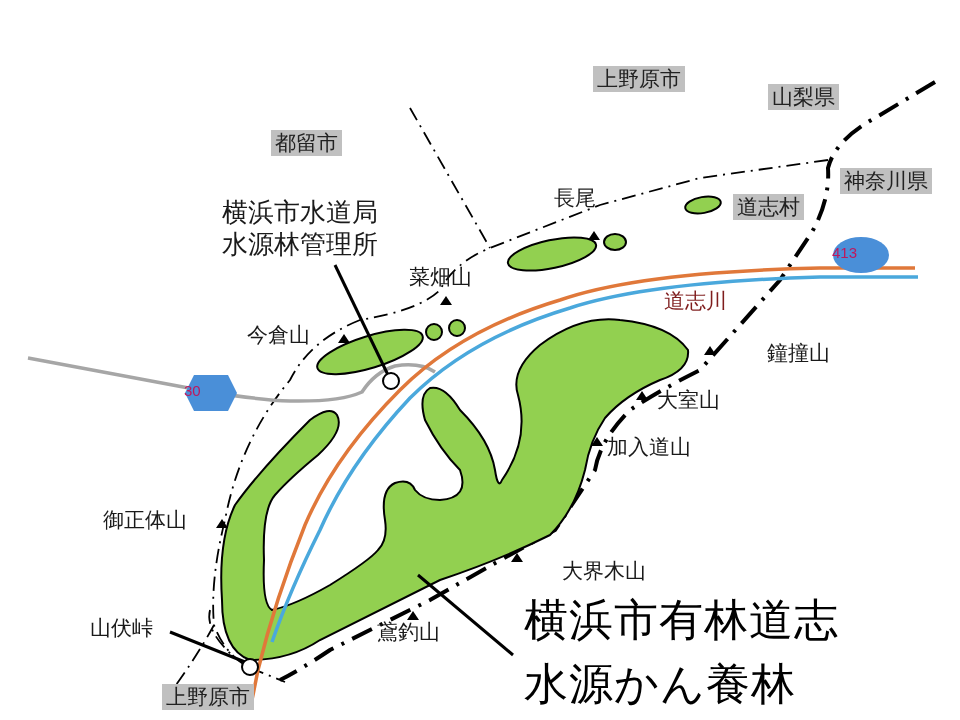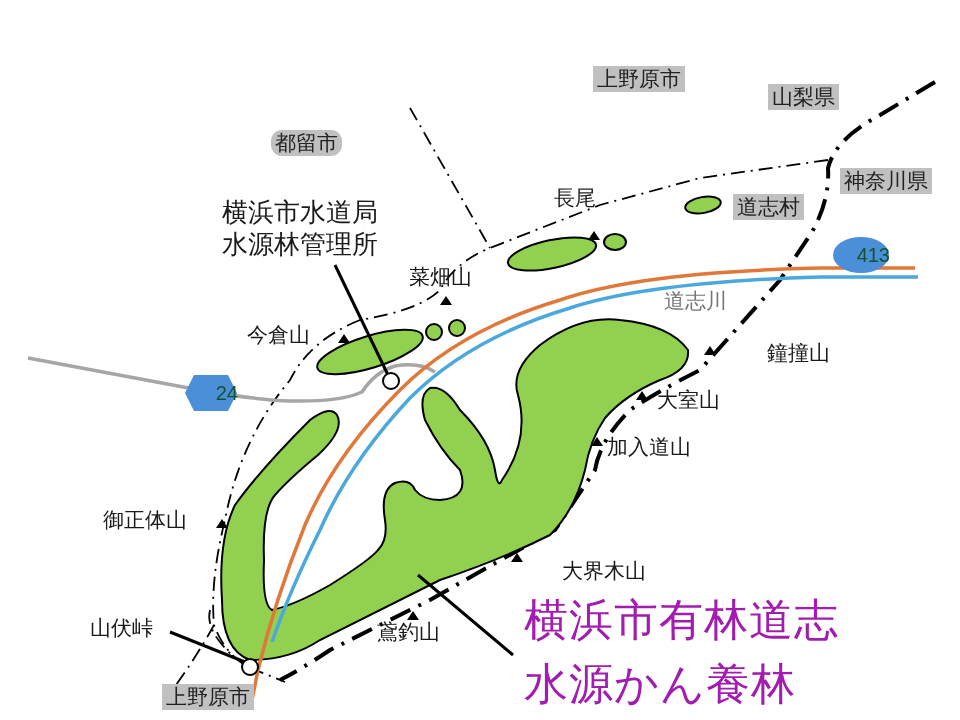--- a/index.html
+++ b/index.html
@@ -2,23 +2,23 @@
 <html><head>
   <meta charset="utf-8">
   <style>
     html, body { margin: 0; padding: 0; background: #ffffff; }
     body { width: 960px; height: 720px; position: relative; overflow: hidden;
            font-family: "DejaVu Sans", "Liberation Sans", sans-serif; }
     #map-svg { position: absolute; left: 0; top: 0; width: 960px; height: 720px; }
     .lbl { position: absolute; font-size: 21px; color: #1a1a1a; line-height: 1.15; white-space: nowrap; }
     .lbl.muni { background: #c0c0c0; padding: 1px 4px; color: #222; }
     .lbl.facility { font-size: 26px; line-height: 32px; }
-    .lbl.river { color: #737373; }
-    .lbl.title { color: #a21caf; font-size: 44px; line-height: 56px; letter-spacing: 1px; }
-    .route-badge { position: absolute; color: #14532d; font-size: 20px; text-align: right;
+    .lbl.river { color: #7f1d1d; }
+    .lbl.title { color: #000000; font-size: 44px; line-height: 56px; letter-spacing: 1px; }
+    .route-badge { position: absolute; color: #be185d; font-size: 15px; text-align: left;
                    font-family: "Liberation Sans", sans-serif; }
   </style>
 </head>
 <body>
 
 <svg id="map-svg" viewBox="0 0 960 720" xmlns="http://www.w3.org/2000/svg">
 
   <g fill="none" stroke="#000" stroke-width="4" stroke-dasharray="22 9 3 9" stroke-linecap="butt">
     <path d="M 935 82 L 875 118 Q 835 140 828 168 Q 830 200 812 232 L 780 280 L 700 370 Q 660 390 630 410 Q 600 440 595 470 L 555 530 Q 500 560 430 600 L 330 650 Q 300 670 280 680"></path>
   </g>
@@ -95,21 +95,21 @@
     <polygon points="642,391 636,400 648,400"></polygon>
     <polygon points="597,437 591,446 603,446"></polygon>
     <polygon points="222,519 216,528 228,528"></polygon>
     <polygon points="517,553 511,562 523,562"></polygon>
     <polygon points="413,611 407,620 419,620"></polygon>
   </g>
 </svg>
 
 <div class="lbl muni" style="left:561px; top:66px;margin-left:32px;">上野原市</div>
 <div class="lbl muni" style="left:768px; top:84px;">山梨県</div>
-<div class="lbl muni" style="left:271px; top:130px;border-radius:11px;">都留市</div>
+<div class="lbl muni" style="left:271px; top:130px;">都留市</div>
 <div class="lbl muni" style="left:840px; top:168px;text-align:right;">神奈川県</div>
 <div class="lbl muni" style="left:733px; top:194px;text-align:center;">道志村</div>
 <div class="lbl muni" style="left:162px; top:684px;">上野原市</div>
 
 <div class="lbl facility" style="left:222px; top:196px;">横浜市水道局</div>
 <div class="lbl facility" style="left:222px; top:228px;">水源林管理所</div>
 
 <div class="lbl river" style="left:664px; top:289px;">道志川</div>
 
 <div class="lbl" style="left:554px; top:186px;">長尾</div>
@@ -120,21 +120,21 @@
 <div class="lbl" style="left:607px; top:435px;">加入道山</div>
 <div class="lbl" style="left:103px; top:508px;">御正体山</div>
 <div class="lbl" style="left:522px; top:559px;margin-left:40px;">大界木山</div>
 <div class="lbl" style="left:377px; top:620px;">鳶釣山</div>
 
 <div class="lbl" style="left:90px; top:616px;">山伏峠</div>
 
 <svg style="position:absolute; left:184px; top:374px;" width="54" height="38">
   <polygon points="10,1 44,1 53,19 44,37 10,37 1,19" fill="#4a8fd8"></polygon>
 </svg>
-<div class="route-badge" style="left:184px; top:382px; width:54px;">24</div>
+<div class="route-badge" style="left:184px; top:382px; width:54px;">30</div>
 
 <svg style="position:absolute; left:832px; top:236px;" width="58" height="38">
   <ellipse cx="29" cy="19" rx="28" ry="18" fill="#4a8fd8"></ellipse>
 </svg>
 <div class="route-badge" style="left:832px; top:244px; width:58px;">413</div>
 
 <div class="lbl title" style="left:524px; top:592px;">横浜市有林道志</div>
 <div class="lbl title" style="left:524px; top:656px;">水源かん養林</div>
 
 </body></html>

